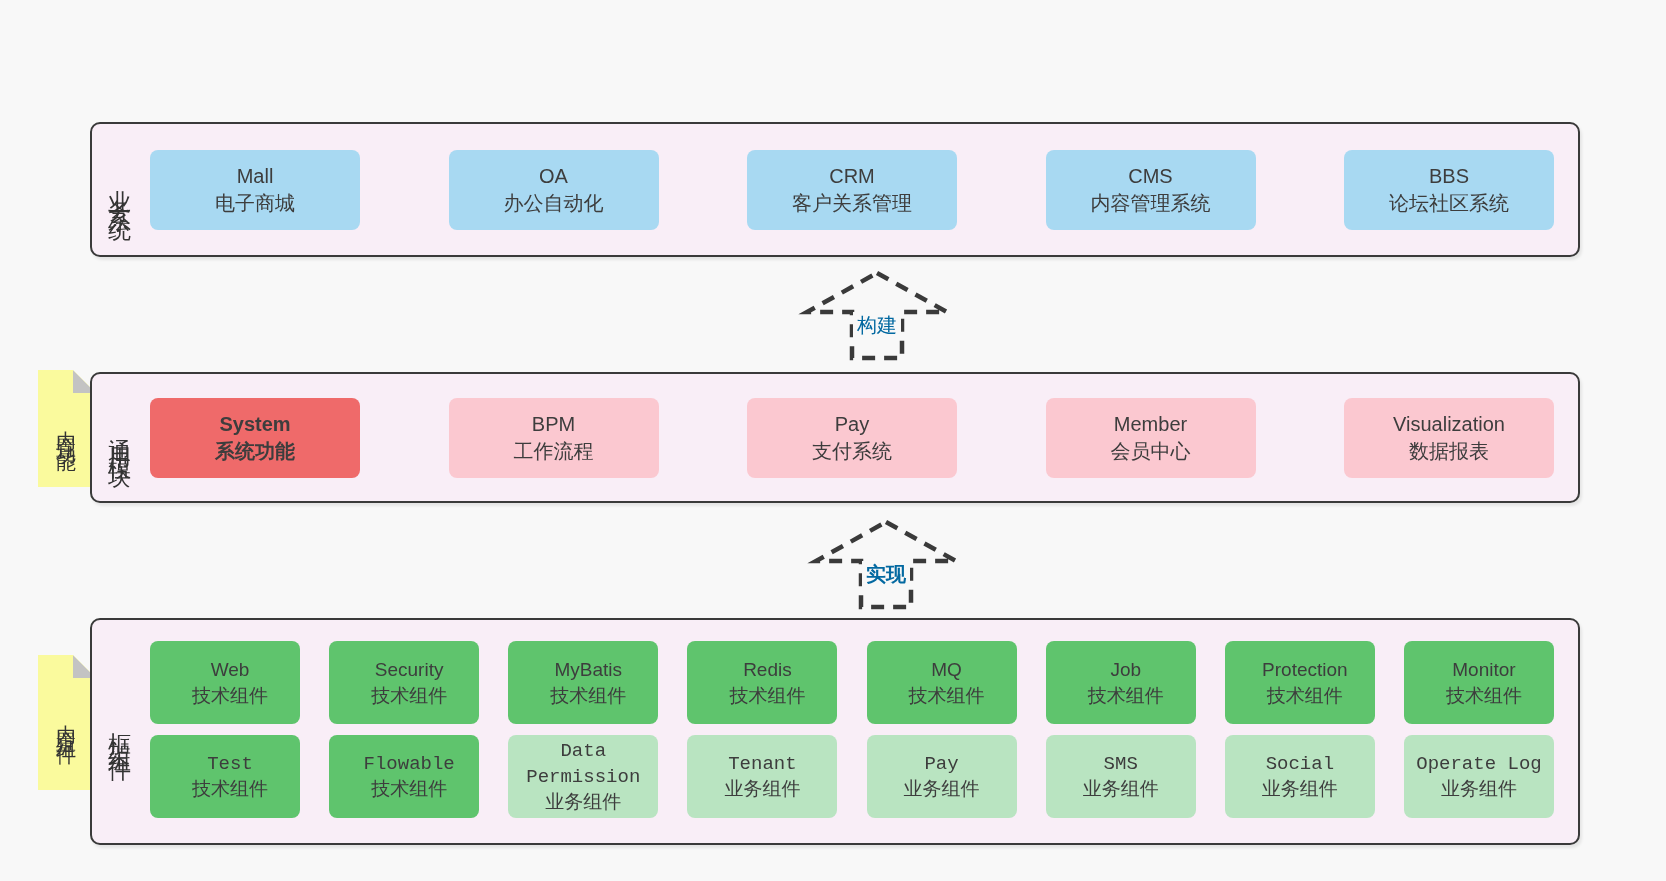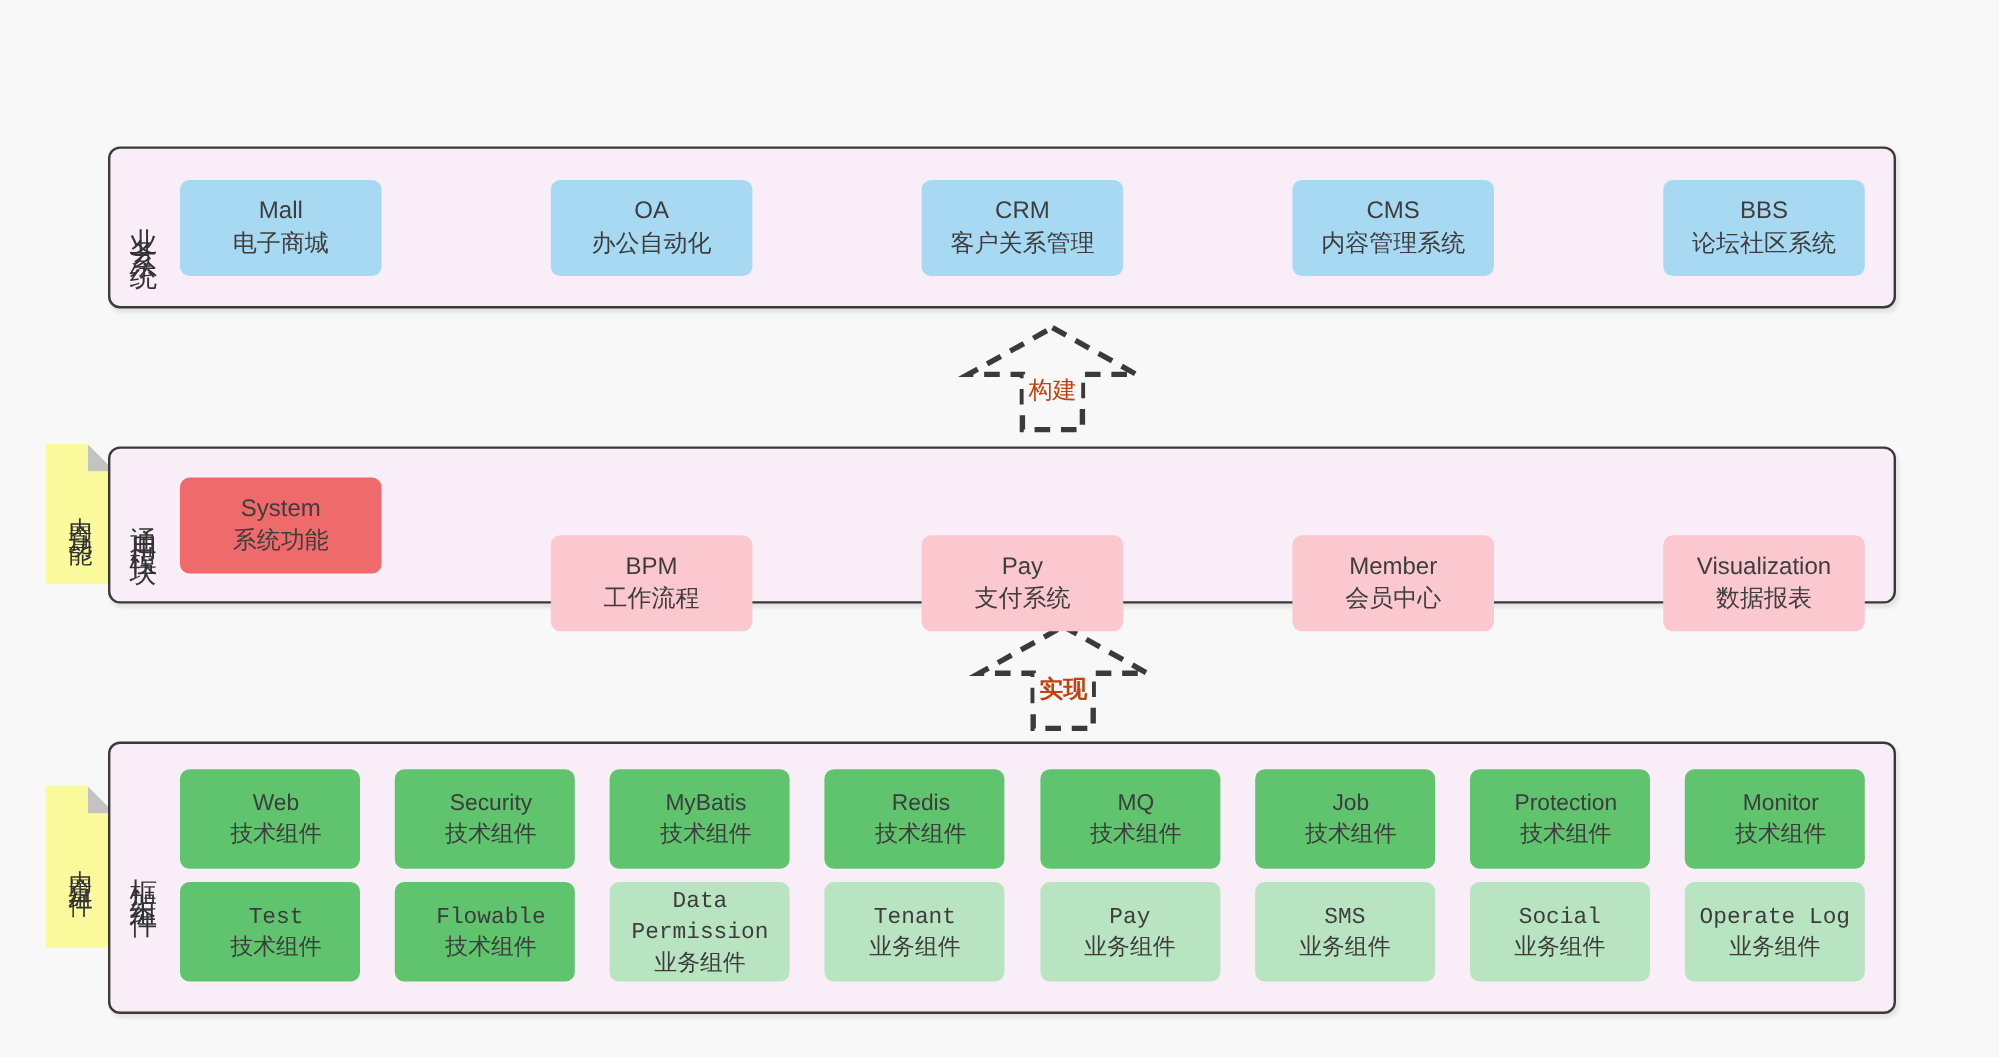--- a/index.html
+++ b/index.html
@@ -46,25 +46,25 @@
 
   
   .box{
     border-radius:8px;
     display:flex;flex-direction:column;
     align-items:center;justify-content:center;
     text-align:center;
     font-size:20px;line-height:27px;
     padding:2px 6px;box-sizing:border-box;
   }
-  .box-6{width:168px;height:80px;}
+  .box-6{width:210px;height:80px;}
   .box-8{width:150px;height:83px;font-size:19px;line-height:26px;}
   .box--blue{background:var(--blue,#a8d9f2);}
-  .box--red{background:var(--red,#ef6a6a);}
-  .box--pink{background:var(--pink,#fbc8d0);margin-top:48px;}
+  .box--red{background:var(--red,#ef6a6a);font-weight:bold;}
+  .box--pink{background:var(--pink,#fbc8d0);}
   .box--gd{background:var(--green_dark,#5fc46d);padding-left:16px;}
   .box--gl{background:var(--green_light,#b9e4c1);}
   .box-en,.box-zh{display:block;}
 
   
   .sticky{
     position:absolute;left:38px;width:58px;
     background:var(--sticky_yellow,#fafa9d);
     z-index:1;
     clip-path:polygon(0 0, calc(100% - 23px) 0, 100% 23px, 100% 100%, 0 100%);
@@ -87,21 +87,21 @@
   
   .arrow{position:absolute;width:160px;height:96px;z-index:1;}
   #arrow-build{left:797px;top:268px;}
   #arrow-implement{left:806px;top:517px;font-weight:bold;}
   .arrow svg{position:absolute;inset:0;}
   .arrow-label{
     position:absolute;left:50%;top:44px;
     transform:translateX(-50%);
     background:#f8f8f8;
     padding:0 4px;
-    font-size:20px;color:#c2410c;
+    font-size:20px;color:#0369a1;
     white-space:nowrap;
   }
 </style>
 </head>
 <body>
 
 <div id="canvas">
 
   <div class="sticky" id="sticky-builtin-features">
     <div class="fold"></div>

